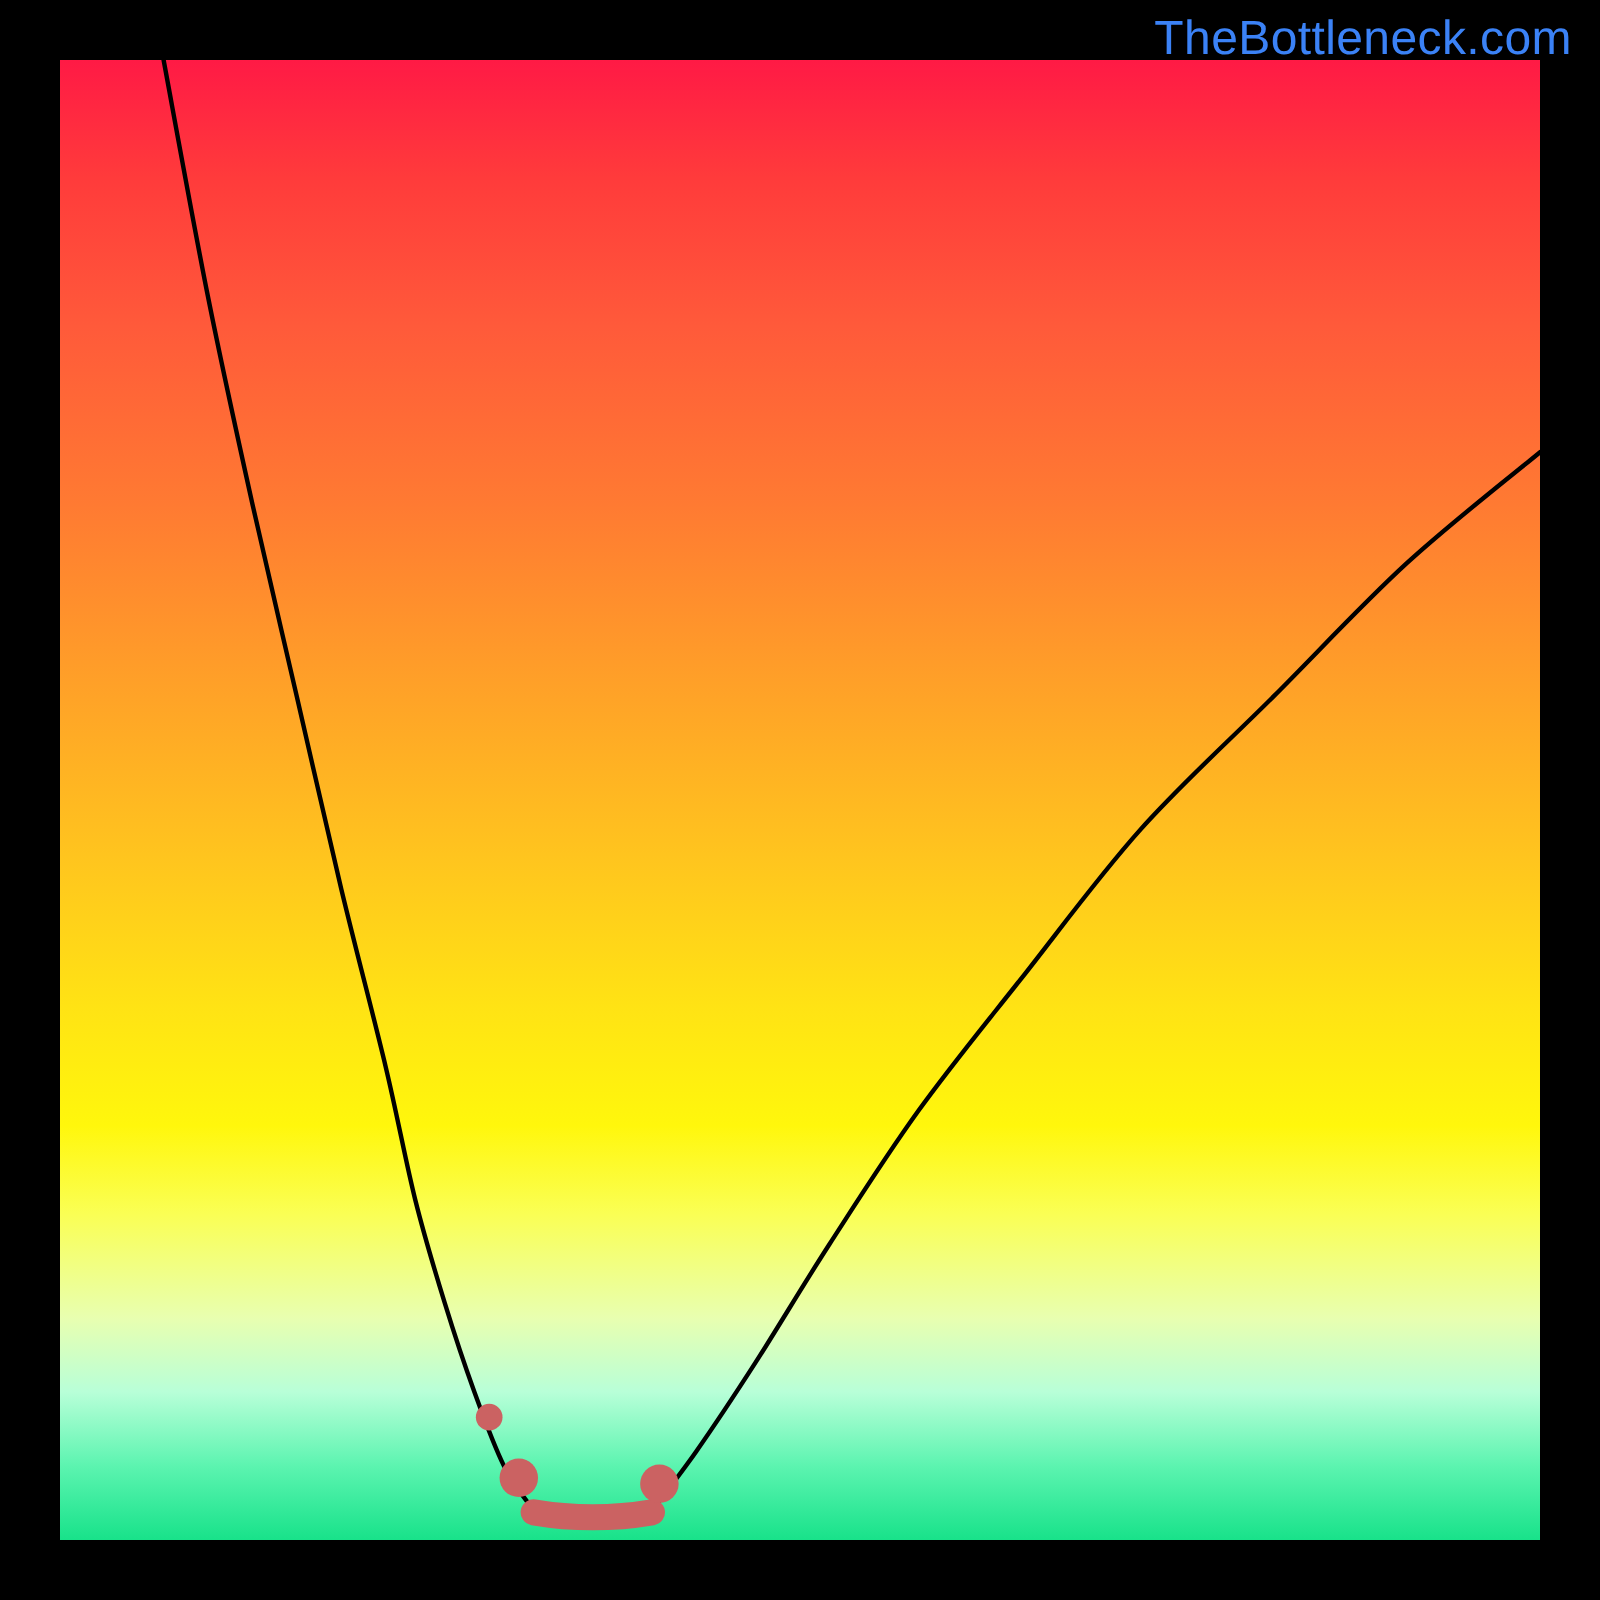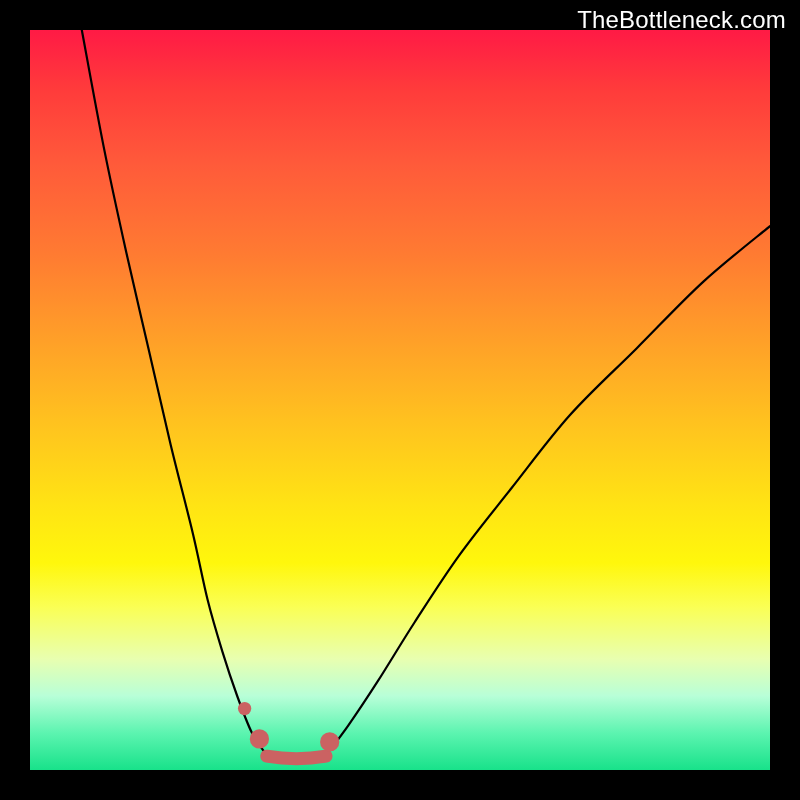--- a/index.html
+++ b/index.html
@@ -39,21 +39,21 @@
       #e8ffb0 85%,
       #b8ffd8 90%,
       #5cf4b0 95%,
       #18e28a 100%
     );
   }
   .watermark {
     position: absolute;
     top: 6px;
     right: 14px;
-    color: #ffffff;
+    color: #3b82f6;
     font-size: 24px;
     font-weight: 500;
     letter-spacing: 0.2px;
     font-family: Arial, Helvetica, sans-serif;
   }
   svg.curve {
     position: absolute;
     left: 0;
     top: 0;
     width: 740px;

